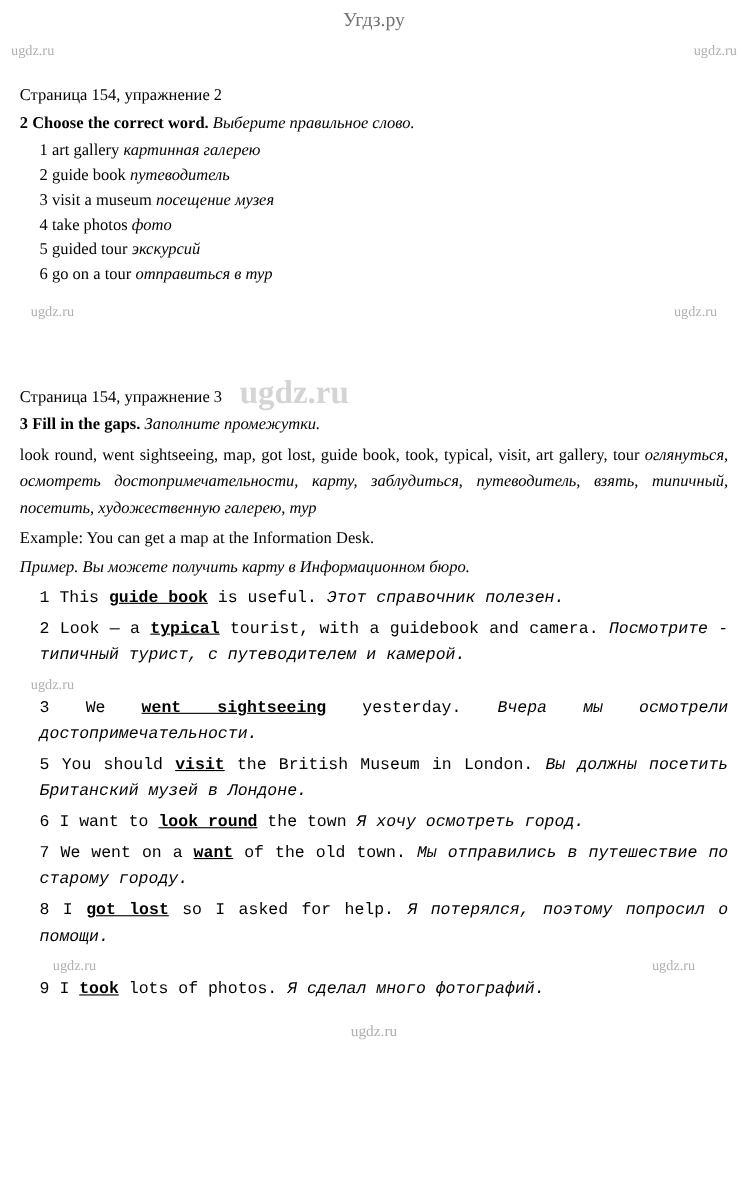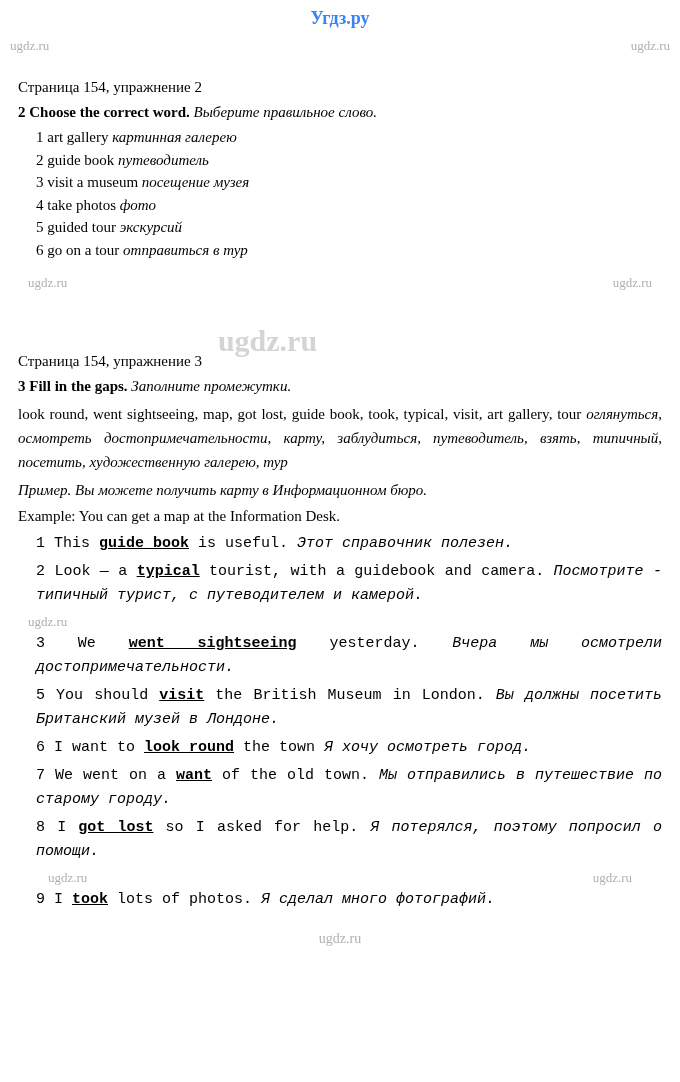--- a/index.html
+++ b/index.html
@@ -8,23 +8,23 @@
       min-height: 1082px;
       background: #fff;
       font-family: 'Times New Roman', Times, serif;
       font-size: 15px;
       color: #000;
       position: relative;
     }
     .site-title {
       text-align: center;
       font-size: 18px;
-      font-weight: bold;
+      font-weight: normal;
       padding: 8px 0 4px 0;
-      color: #3b82f6;
+      color: #737373;
     }
     .watermark {
       color: #b0b0b0;
       font-size: 13px;
       font-style: normal;
       pointer-events: none;
       user-select: none;
     }
     .watermark-top-left {
       position: absolute;
@@ -126,38 +126,38 @@
       </div>
     </div>
   </div>
 
   <div style="position:relative; height:28px;">
     <span class="watermark" style="position:absolute; left:10px; top:4px;">ugdz.ru</span>
     <span class="watermark" style="position:absolute; right:10px; top:4px;">ugdz.ru</span>
   </div>
 
   <div class="section section2">
-    <div style="display:flex; align-items:center; gap:8px;">
+    <div style="display:flex; align-items:flex-end; gap:8px;">
       <span class="section-header">Страница 154, упражнение 3</span>
 
       <span style="color:rgba(170,170,170,0.5); font-size:30px; font-weight:bold; margin-left:8px;">ugdz.ru</span>
     </div>
 
     <div class="paragraph">
       <span class="bold">3</span>
       <span class="bold"> Fill in the gaps. </span><span class="italic">Заполните промежутки.</span>
     </div>
 
     <div class="word-list paragraph">
       <span>look round, went sightseeing, map, got lost, guide book, took, typical, visit, art gallery, tour </span><span class="italic">оглянуться, осмотреть достопримечательности, карту, заблудиться, путеводитель, взять, типичный, посетить, художественную галерею, тур</span>
     </div>
 
     <div class="example-block">
+      <div class="paragraph">Example: You can get a map at the Information Desk.</div>
       <div class="paragraph italic">Пример. Вы можете получить карту в Информационном бюро.</div>
-      <div class="paragraph">Example: You can get a map at the Information Desk.</div>
     </div>
 
     <div class="fill-item fill-item-indent">
       <span>1 This </span><span class="bold underline">guide book</span><span> is useful. </span><span class="italic">Этот справочник полезен.</span>
     </div>
 
     <div class="fill-item fill-item-indent">
       <span>2 Look — a </span><span class="bold underline">typical</span><span> tourist, with a guidebook and camera. </span><span class="italic">Посмотрите - типичный турист, с путеводителем и камерой.</span>
     </div>
 

